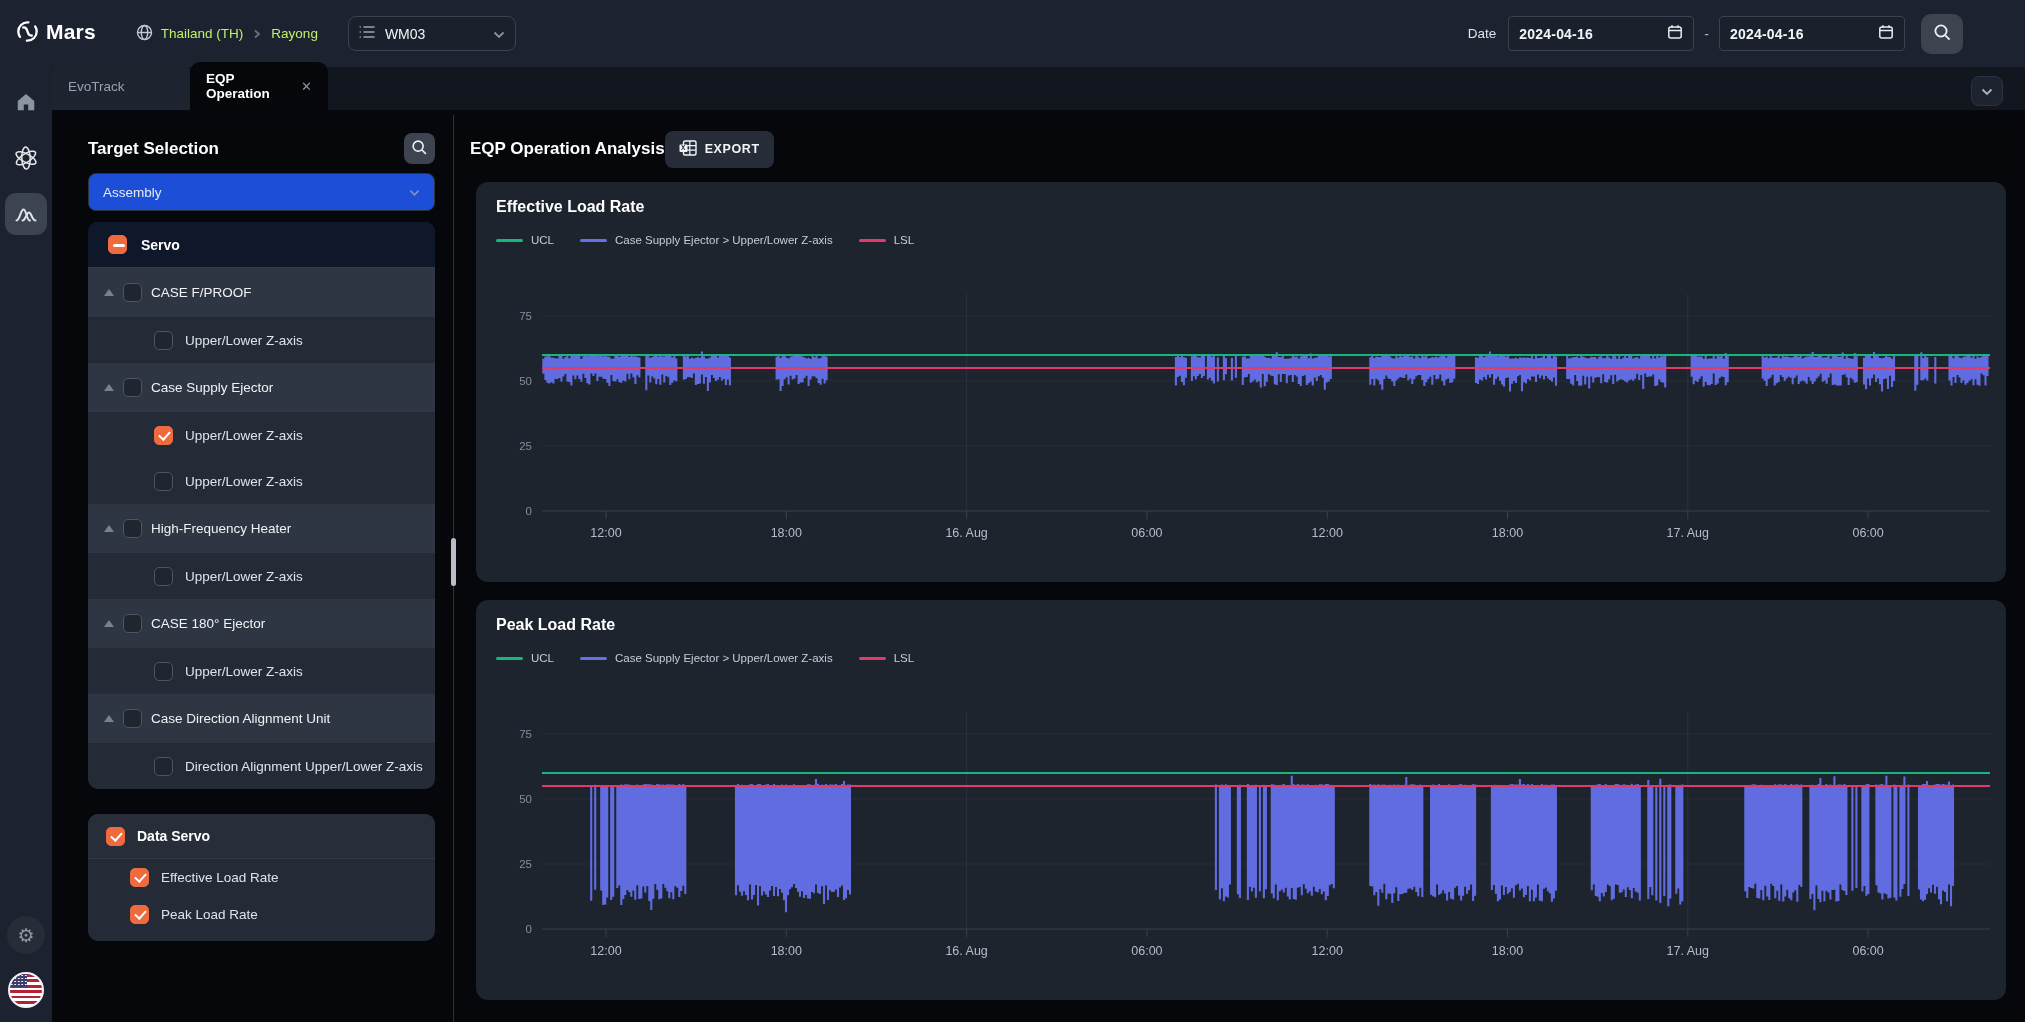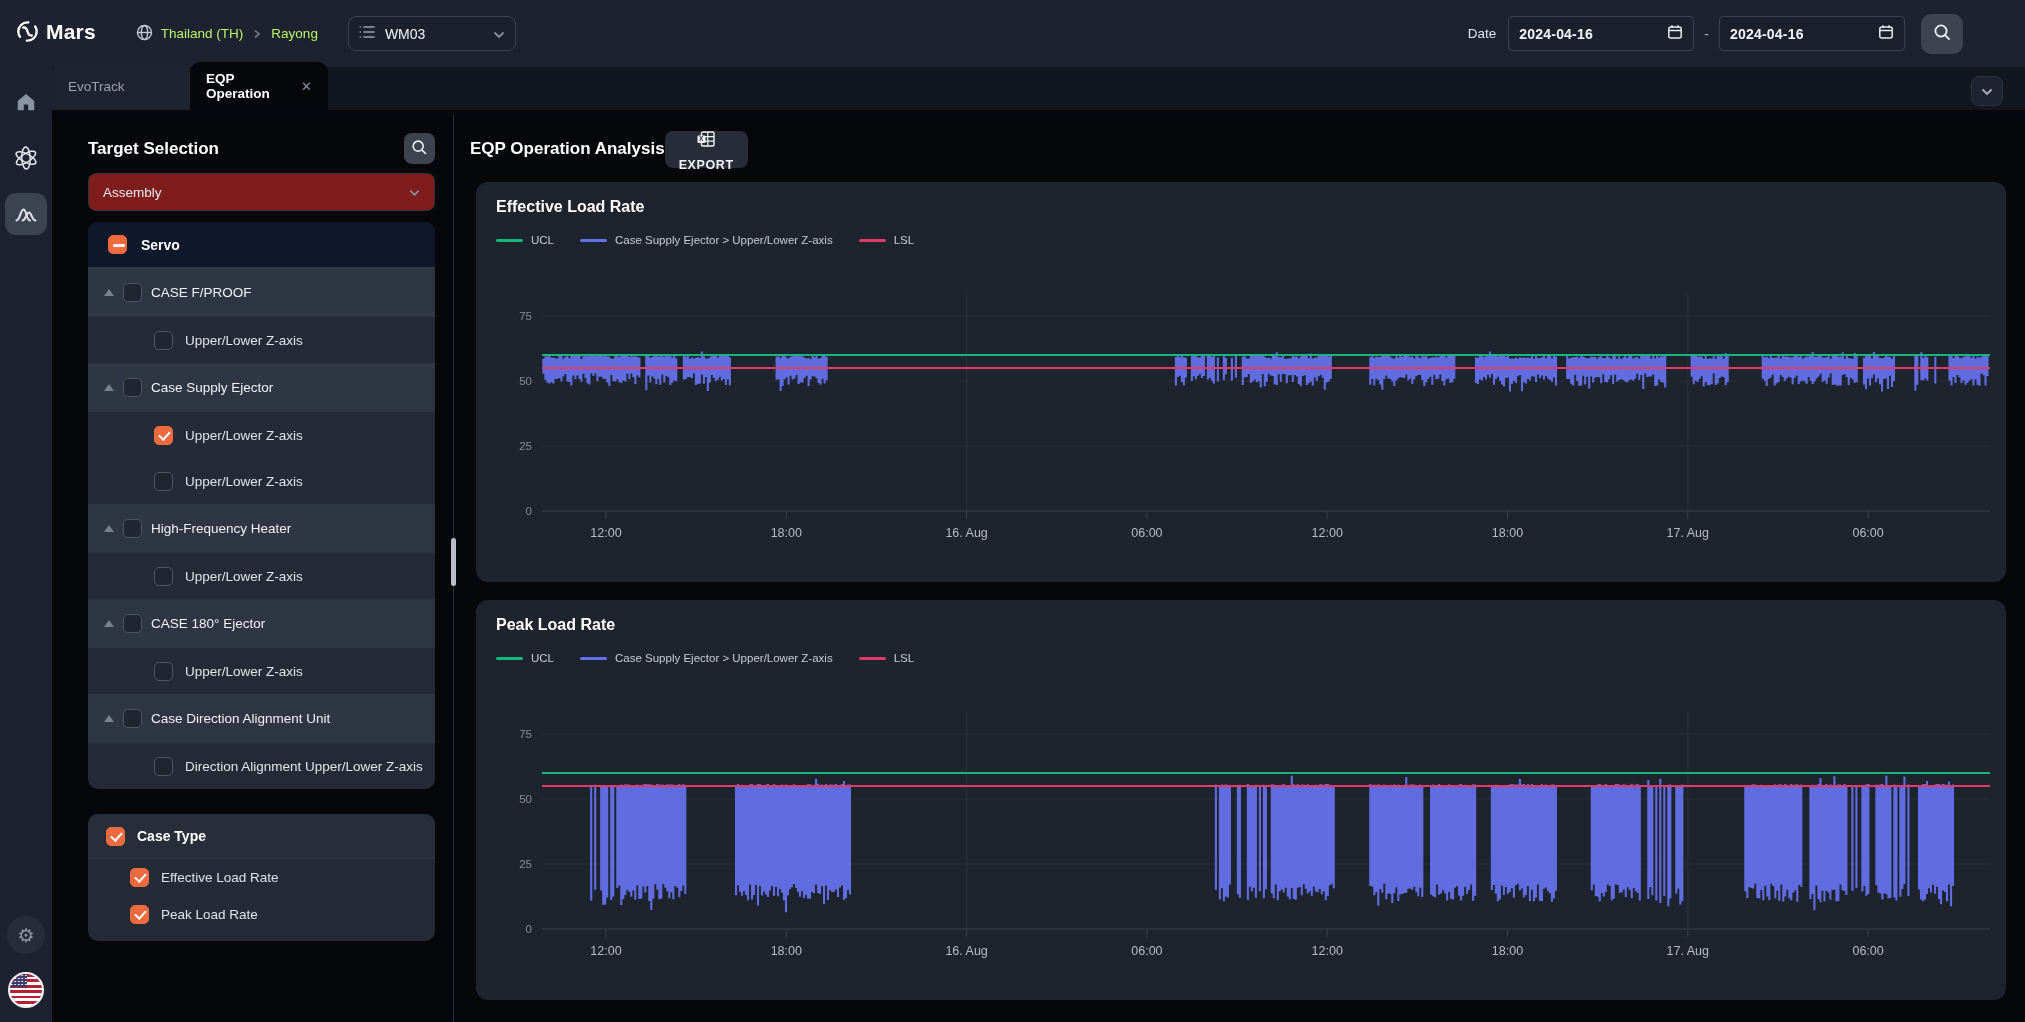--- a/index.html
+++ b/index.html
@@ -54,21 +54,21 @@
     overflow:hidden;cursor:pointer;box-sizing:border-box;}
   .flag::after{content:"";position:absolute;left:0;top:0;width:17px;height:13px;background:#3c3b6e;
     background-image:radial-gradient(#fff 0.6px,transparent 0.8px);background-size:3.5px 3px;}
   
   .content{position:absolute;left:52px;right:0;top:115px;bottom:0;background:#05070b;}
   .panel{position:absolute;left:0;top:0;width:401px;height:100%;}
   .panel-title-row{position:absolute;left:36px;right:18px;top:18px;display:flex;align-items:center;justify-content:space-between;}
   .panel-title{font-size:17px;font-weight:bold;color:#fff;margin:0;}
   .panel-search{width:31px;height:31px;border-radius:8px;background:#3d4450;border:none;
     display:flex;align-items:center;justify-content:center;cursor:pointer;}
-  .cat-select{position:absolute;left:36px;top:58px;width:347px;height:38px;background:#7f1d1d;
+  .cat-select{position:absolute;left:36px;top:58px;width:347px;height:38px;background:#1d4ed8;
     border:1px solid #2c3340;border-radius:8px;display:flex;align-items:center;box-sizing:border-box;
     padding:0 14px;cursor:pointer;}
   .cat-select .val{flex:1;font-size:13.5px;color:#e8ebf0;}
   .tree{position:absolute;left:36px;top:107px;width:347px;background:#252b36;border-radius:10px;overflow:hidden;}
   .dtype{position:absolute;left:36px;top:699px;width:347px;background:#252b36;border-radius:10px;overflow:hidden;padding-bottom:8px;}
   .row{display:flex;align-items:center;box-sizing:border-box;}
   .row.group{height:46px;background:#0f172a;border-bottom:1px solid #323945;padding-left:20px;gap:14px;}
   .row.group .lbl{font-size:14px;font-weight:bold;color:#fff;}
   .row.parent{height:49px;background:#2f3643;padding-left:16px;gap:9px;}
   .row.parent .lbl{font-size:13.5px;color:#f0f2f5;}
@@ -89,21 +89,21 @@
   .cb.mixed::after{content:"";position:absolute;left:3.5px;top:7.5px;width:12px;height:3px;background:#fff;border-radius:2px;}
   .divider{position:absolute;left:401px;top:0;bottom:0;width:1px;background:#2a303a;}
   .scroll-pill{position:absolute;left:-2px;top:423px;width:5px;height:48px;border-radius:3px;background:#b7bec9;cursor:grab;}
   
   .main-area{position:absolute;left:402px;right:0;top:0;bottom:0;}
   .main-head{position:absolute;left:16px;right:22px;top:14px;height:40px;display:flex;
     align-items:center;justify-content:flex-start;}
   .main-title{font-size:17px;font-weight:bold;color:#fff;margin:0;}
   .export-btn{height:37px;padding:0 14px;border-radius:8px;background:#272d38;border:none;
     display:flex;align-items:center;gap:8px;color:#f2f4f7;font-size:12.5px;font-weight:bold;
-    letter-spacing:.6px;cursor:pointer;font-family:"Liberation Sans",sans-serif;flex-direction:column;}
+    letter-spacing:.6px;cursor:pointer;font-family:"Liberation Sans",sans-serif;}
   .chart-card{position:absolute;left:22px;width:1530px;height:400px;background:#1e242e;border-radius:12px;}
   .chart-card .c-title{position:absolute;left:20px;top:16px;font-size:16px;font-weight:bold;color:#fff;}
   .chart-card .c-legend{position:absolute;left:20px;top:52px;display:flex;align-items:center;gap:26px;}
   .legend-item{display:flex;align-items:center;gap:8px;cursor:pointer;}
   .legend-swatch{width:27px;height:3px;border-radius:2px;}
   .legend-label{font-size:11.5px;color:#c7cdd8;}
   .chart-svg{position:absolute;left:0;top:92px;}
 </style>
 </head>
 <body>
@@ -295,21 +295,21 @@
           <span class="lbl">Case Direction Alignment Unit</span>
         </div>
         <div class="row child">
           <span class="cb"></span>
           <span class="lbl">Direction Alignment Upper/Lower Z-axis</span>
         </div>
       </div>
     <div class="dtype" id="dtype">
         <div class="row dt-head">
           <span class="cb on"></span>
-          <span class="lbl">Case Type</span>
+          <span class="lbl">Data Servo</span>
         </div>
         <div class="row dt-child">
           <span class="cb on"></span>
           <span class="lbl">Effective Load Rate</span>
         </div>
         <div class="row dt-child">
           <span class="cb on"></span>
           <span class="lbl">Peak Load Rate</span>
         </div>
       </div>

